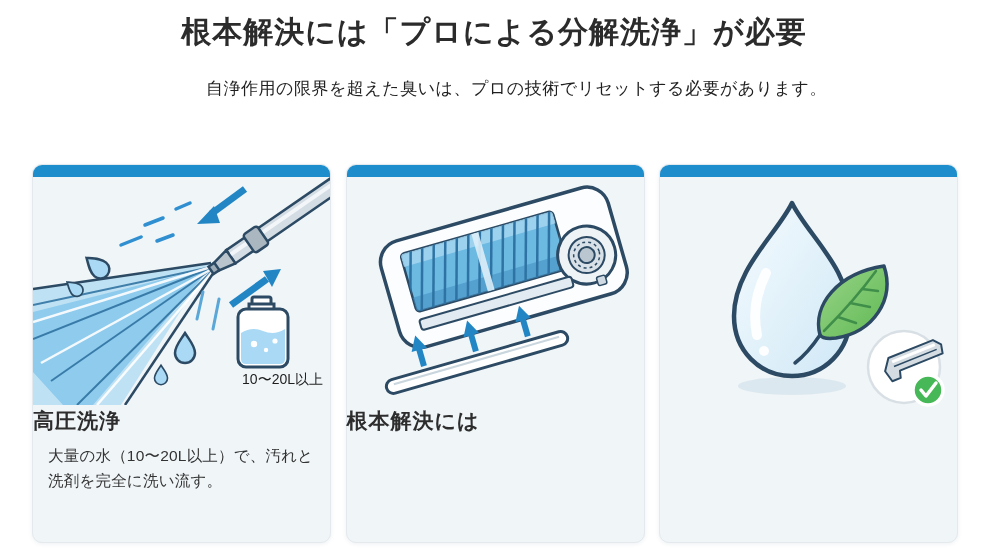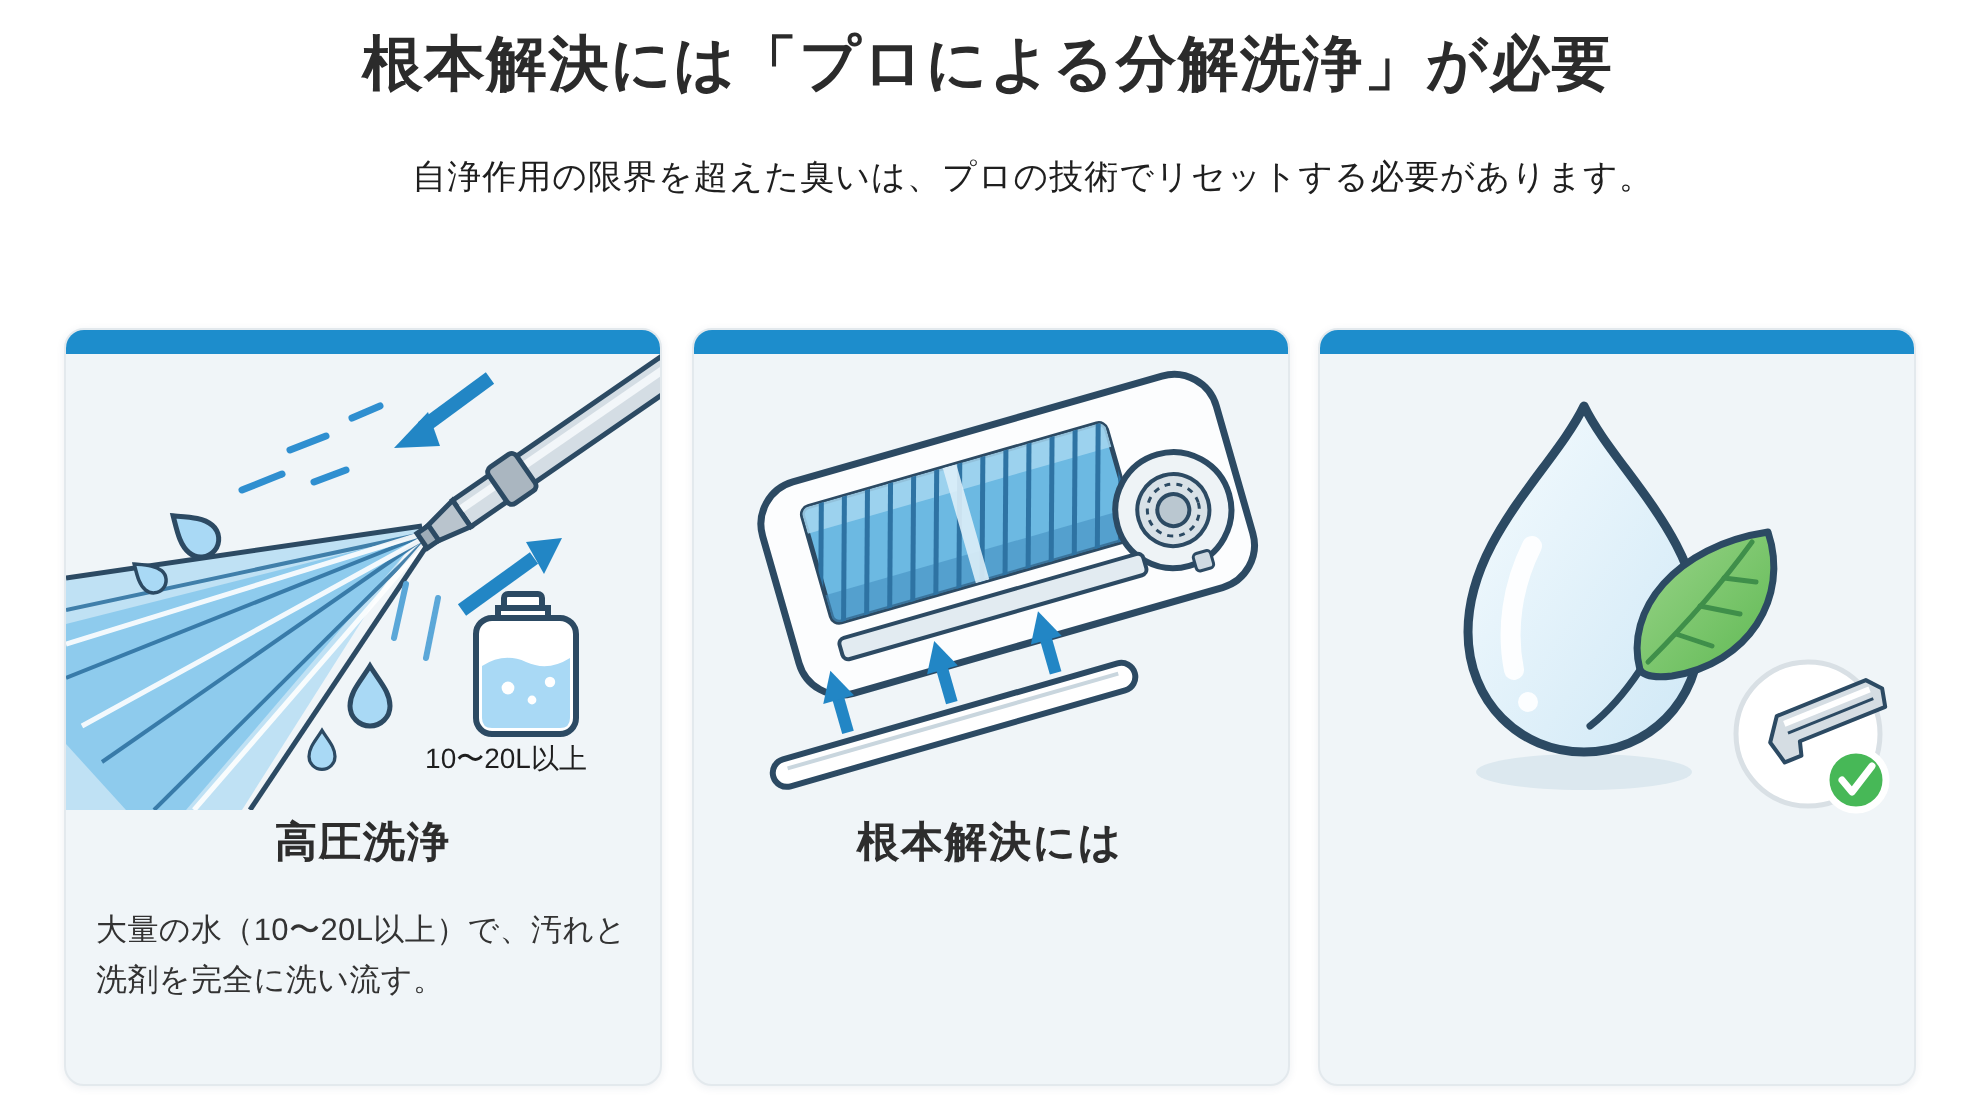--- a/index.html
+++ b/index.html
@@ -34,29 +34,29 @@
     border-radius:9px 9px 0 0;
   }
   .illus {
     position:relative; width:297px; height:228px;
   }
   .illus svg { display:block; }
   svg.overflow-ok { overflow:visible; }
 
   .capacity-label {
     position:absolute; left:150px; top:194px; width:140px;
-    text-align:center; font-size:14px; font-weight:500; color:#1e1e1e;
+    text-align:right; font-size:14px; font-weight:500; color:#1e1e1e;
   }
 
   .card-title {
-    text-align:center; font-size:21px; font-weight:700; color:#2d2d2d;
+    font-size:21px; font-weight:700; color:#2d2d2d;
     margin-top:2px; letter-spacing:1px;
   }
   .card-body {
-    margin-top:19px; padding:0 15px;
+    margin-top:9px; padding:0 15px;
     font-size:15.5px; line-height:1.6; color:#333333;
     letter-spacing:.2px;
   }
 </style>
 </head>
 <body>
 
 <div class="page">
 
   <div class="page-title">根本解決には「プロによる分解洗浄」が必要</div>

